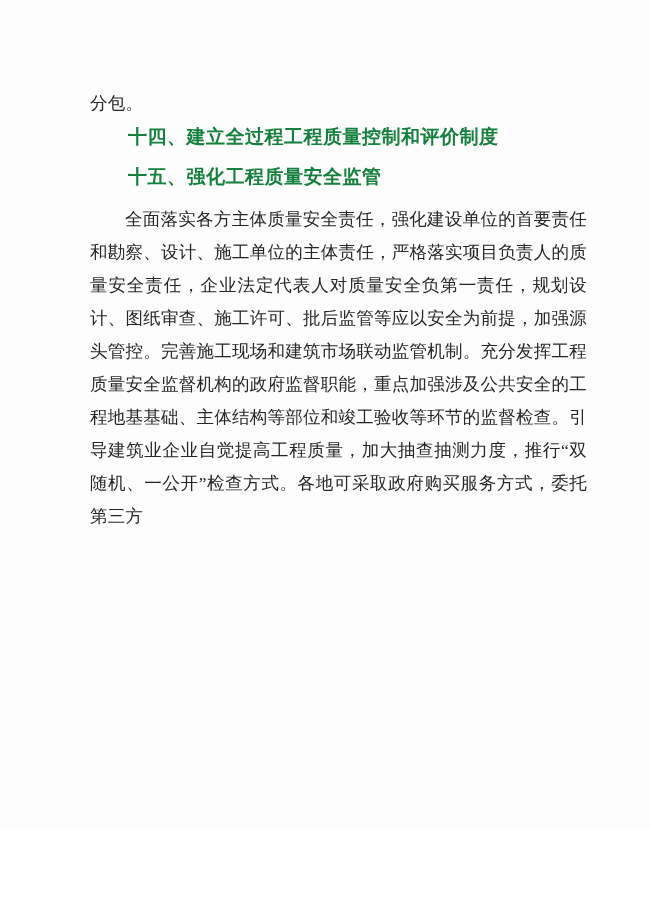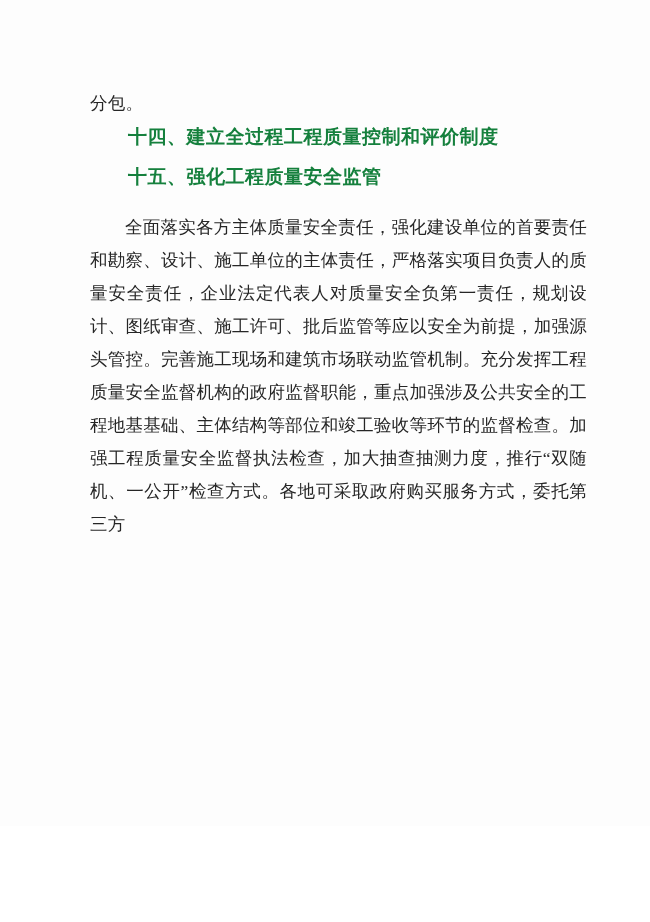--- a/index.html
+++ b/index.html
@@ -41,36 +41,36 @@
     font-family: "Liberation Sans", "DejaVu Sans", sans-serif;
     font-weight: 700;
     font-size: 19px;
     line-height: 33px;
     letter-spacing: 0.5px;
     text-indent: 2em;
     color: #15803d;
   }
   .heading.second {
     margin-top: 7px;
-    margin-bottom: 18px;
+    margin-bottom: 10px;
   }
   .footer {
     position: absolute;
     left: 100px;
     top: 834px;
     font-size: 21px;
     letter-spacing: 1px;
     color: #2a2a2a;
     font-family: "Liberation Serif", "DejaVu Serif", serif;
   }
 </style>
 </head>
 <body>
 
 <div class="page">
   <div class="content">
     <p class="para no-indent">分包。</p>
     <h2 class="heading">十四、建立全过程工程质量控制和评价制度</h2>
     <h2 class="heading second">十五、强化工程质量安全监管</h2>
-    <p class="para">全面落实各方主体质量安全责任，强化建设单位的首要责任和勘察、设计、施工单位的主体责任，严格落实项目负责人的质量安全责任，企业法定代表人对质量安全负第一责任，规划设计、图纸审查、施工许可、批后监管等应以安全为前提，加强源头管控。完善施工现场和建筑市场联动监管机制。充分发挥工程质量安全监督机构的政府监督职能，重点加强涉及公共安全的工程地基基础、主体结构等部位和竣工验收等环节的监督检查。加强工程质量安全监督执法检查，加大抽查抽测力度，推行“双随机、一公开”检查方式。各地可采取政府购买服务方式，委托第三方</p>
+    <p class="para">全面落实各方主体质量安全责任，强化建设单位的首要责任和勘察、设计、施工单位的主体责任，严格落实项目负责人的质量安全责任，企业法定代表人对质量安全负第一责任，规划设计、图纸审查、施工许可、批后监管等应以安全为前提，加强源头管控。完善施工现场和建筑市场联动监管机制。充分发挥工程质量安全监督机构的政府监督职能，重点加强涉及公共安全的工程地基基础、主体结构等部位和竣工验收等环节的监督检查。引导建筑业企业自觉提高工程质量，加大抽查抽测力度，推行“双随机、一公开”检查方式。各地可采取政府购买服务方式，委托第三方</p>
   </div>
   <div class="footer">— 10 —</div>
 </div>
 
 </body></html>

